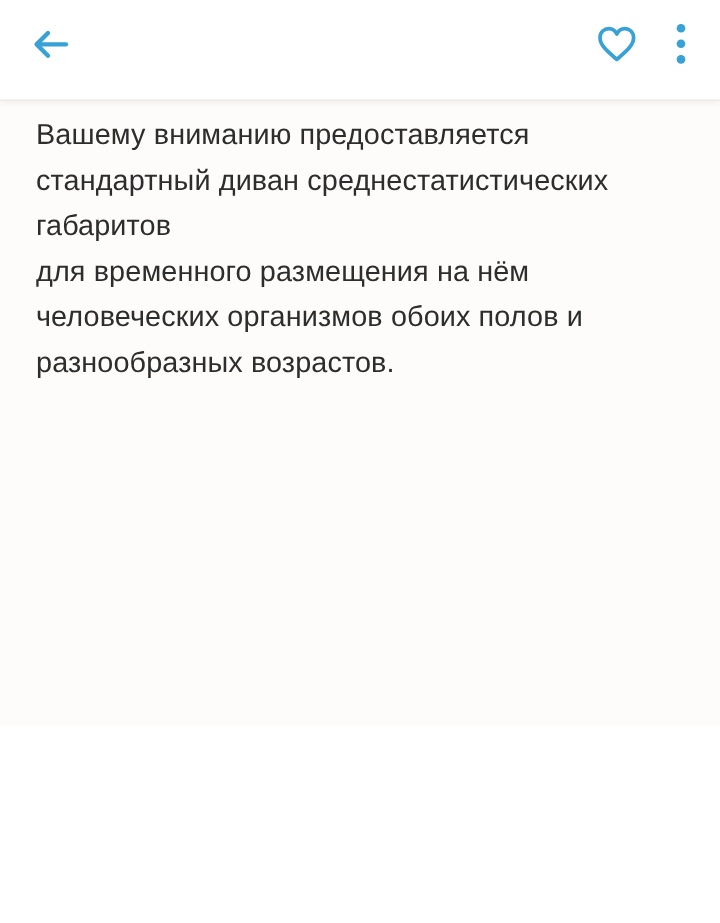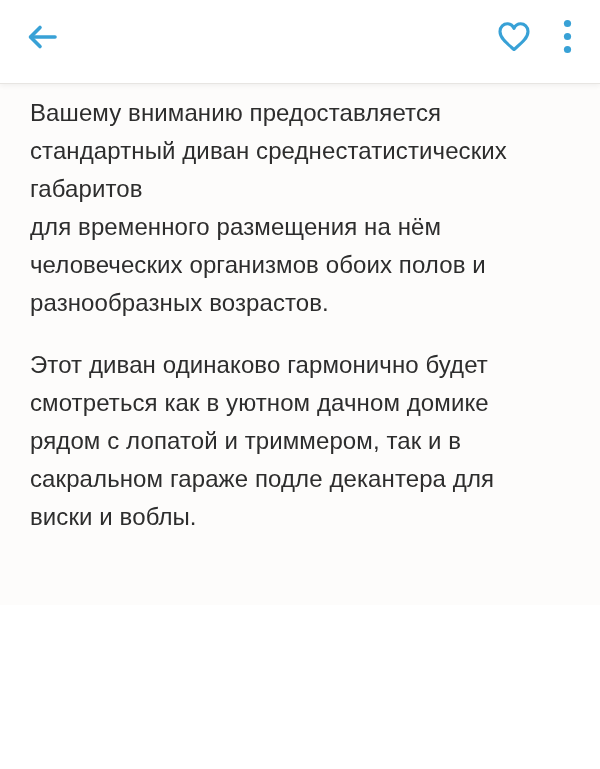--- a/index.html
+++ b/index.html
@@ -91,20 +91,15 @@
 
   </header>
 
   <main class="description" style="color: rgb(45, 45, 45);">
     <p>Вашему вниманию предоставляется
 стандартный диван среднестатистических
 габаритов
 для временного размещения на нём
 человеческих организмов обоих полов и
 разнообразных возрастов.</p>
-    <p>Этот диван одинаково гармонично будет
-смотреться как в уютном дачном домике
-рядом с лопатой и триммером, так и в
-сакральном гараже подле декантера для
-виски и воблы.</p>
   </main>
 
 </div>
 
 </body></html>

